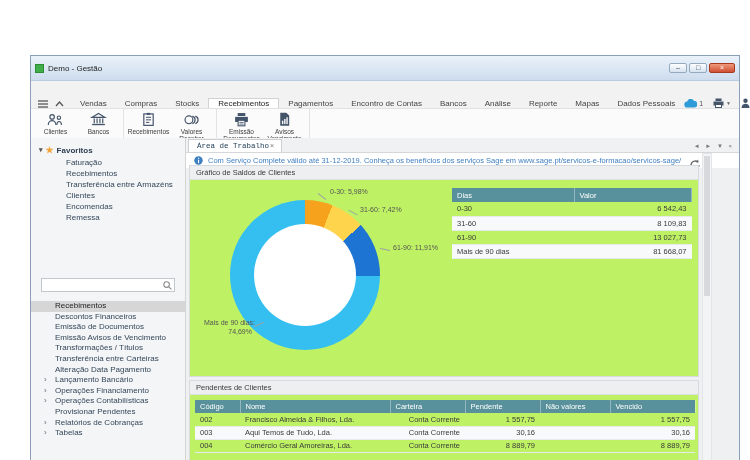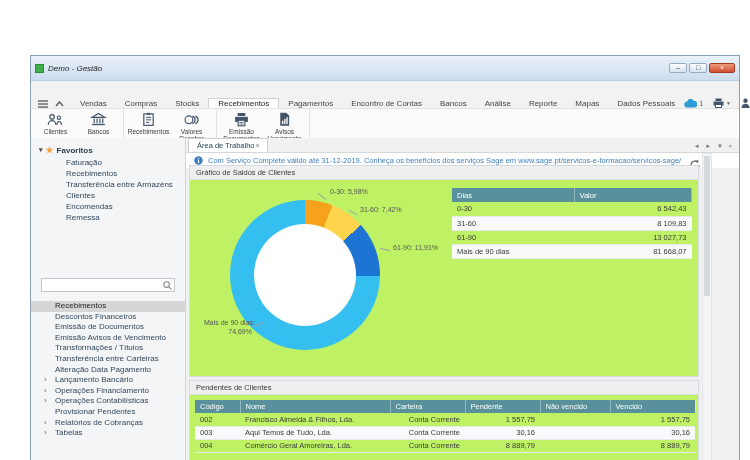--- a/index.html
+++ b/index.html
@@ -5,21 +5,21 @@
   * { margin:0; padding:0; box-sizing:border-box; }
   html,body { width:750px; height:460px; overflow:hidden; background:#fff;
     font-family:"Liberation Sans", sans-serif; color:#333; }
 
   .window { position:absolute; left:30px; top:55px; width:710px; height:410px;
     background:#fff; border:1px solid #8aa0b8; }
 
   
   .titlebar { height:22px; background:linear-gradient(#eaf2fa,#cddcee);
     border-bottom:1px solid #b9cce0; display:flex; align-items:center; padding:12px 4px;
-    font-size:8px; color:#1e1e1e;font-style:italic; }
+    font-size:8px; color:#1e1e1e; }
   .app-icon { width:9px; height:9px; background:#3fae49; border:1px solid #2e8c37;
     margin-right:4px; flex:0 0 auto; }
   .win-buttons { margin-left:auto; display:flex; gap:2px; }
   .win-btn { width:18px; height:10px; border:1px solid #95a9bf; border-radius:2px;
     background:linear-gradient(#fdfeff,#d6e2ef); font-size:7px; line-height:8px;
     text-align:center; color:#3a4a5c; cursor:default; }
   .win-btn.close { width:26px; background:linear-gradient(#ef9a7c,#cf4f33);
     border-color:#a93a20; color:#fff; }
 
   
@@ -71,21 +71,21 @@
     white-space:nowrap; }
   .side-menu li.sel { background:#d6d6d6; color:#222; }
   .side-menu li .exp { position:absolute; left:13px; top:0; color:#667; font-size:8px; }
 
   
   .main { flex:1; background:#eef0f2; position:relative; overflow:hidden; }
   .doc-tabstrip { height:15px; background:#f0f1f2; border-bottom:1px solid #d6d7d8;
     display:flex; align-items:flex-end; }
   .doc-tab { margin-left:2px; background:#fff; border:1px solid #cccecf; border-bottom:none;
     font-size:7.5px; color:#24405a; padding:2px 7px 2px 8px; display:flex; gap:1px;
-    align-items:center; }
+    align-items:center;font-family:Liberation Mono, monospace; }
   .doc-tab .tab-x { color:#777; font-size:7px; }
   .tabstrip-controls { margin-left:auto; font-size:6px; color:#777; padding:0 5px 3px;
     letter-spacing:2px; }
   .notice-bar { height:15px; background:#fff; display:flex; align-items:center; gap:5px;
     font-size:7.5px; color:#3e7fc1; padding:0 8px; white-space:nowrap; overflow:hidden; }
   .refresh-btn { position:absolute; right:38px; top:19px; }
 
   .panel { position:absolute; left:3px; width:510px; background:#bef264;
     border:1px solid #d8dbde; }
   .panel-header { height:14px; background:#edeff0; border-bottom:1px solid #dcdfe1;
@@ -396,21 +396,21 @@
 
       <div class="panel panel-pend">
         <div class="panel-header">Pendentes de Clientes</div>
         <table class="pend-table">
             <thead>
               <tr>
                 <th>Código</th>
                 <th>Nome</th>
                 <th>Carteira</th>
                 <th>Pendente</th>
-                <th>Não vencido</th>
+                <th>Não valores</th>
                 <th>Vencido</th>
               </tr>
             </thead>
             <tbody>
               <tr>
                 <td>002</td>
                 <td>Francisco Almeida &amp; Filhos, Lda.</td>
                 <td>Conta Corrente</td>
                 <td>1 557,75</td>
                 <td></td>

